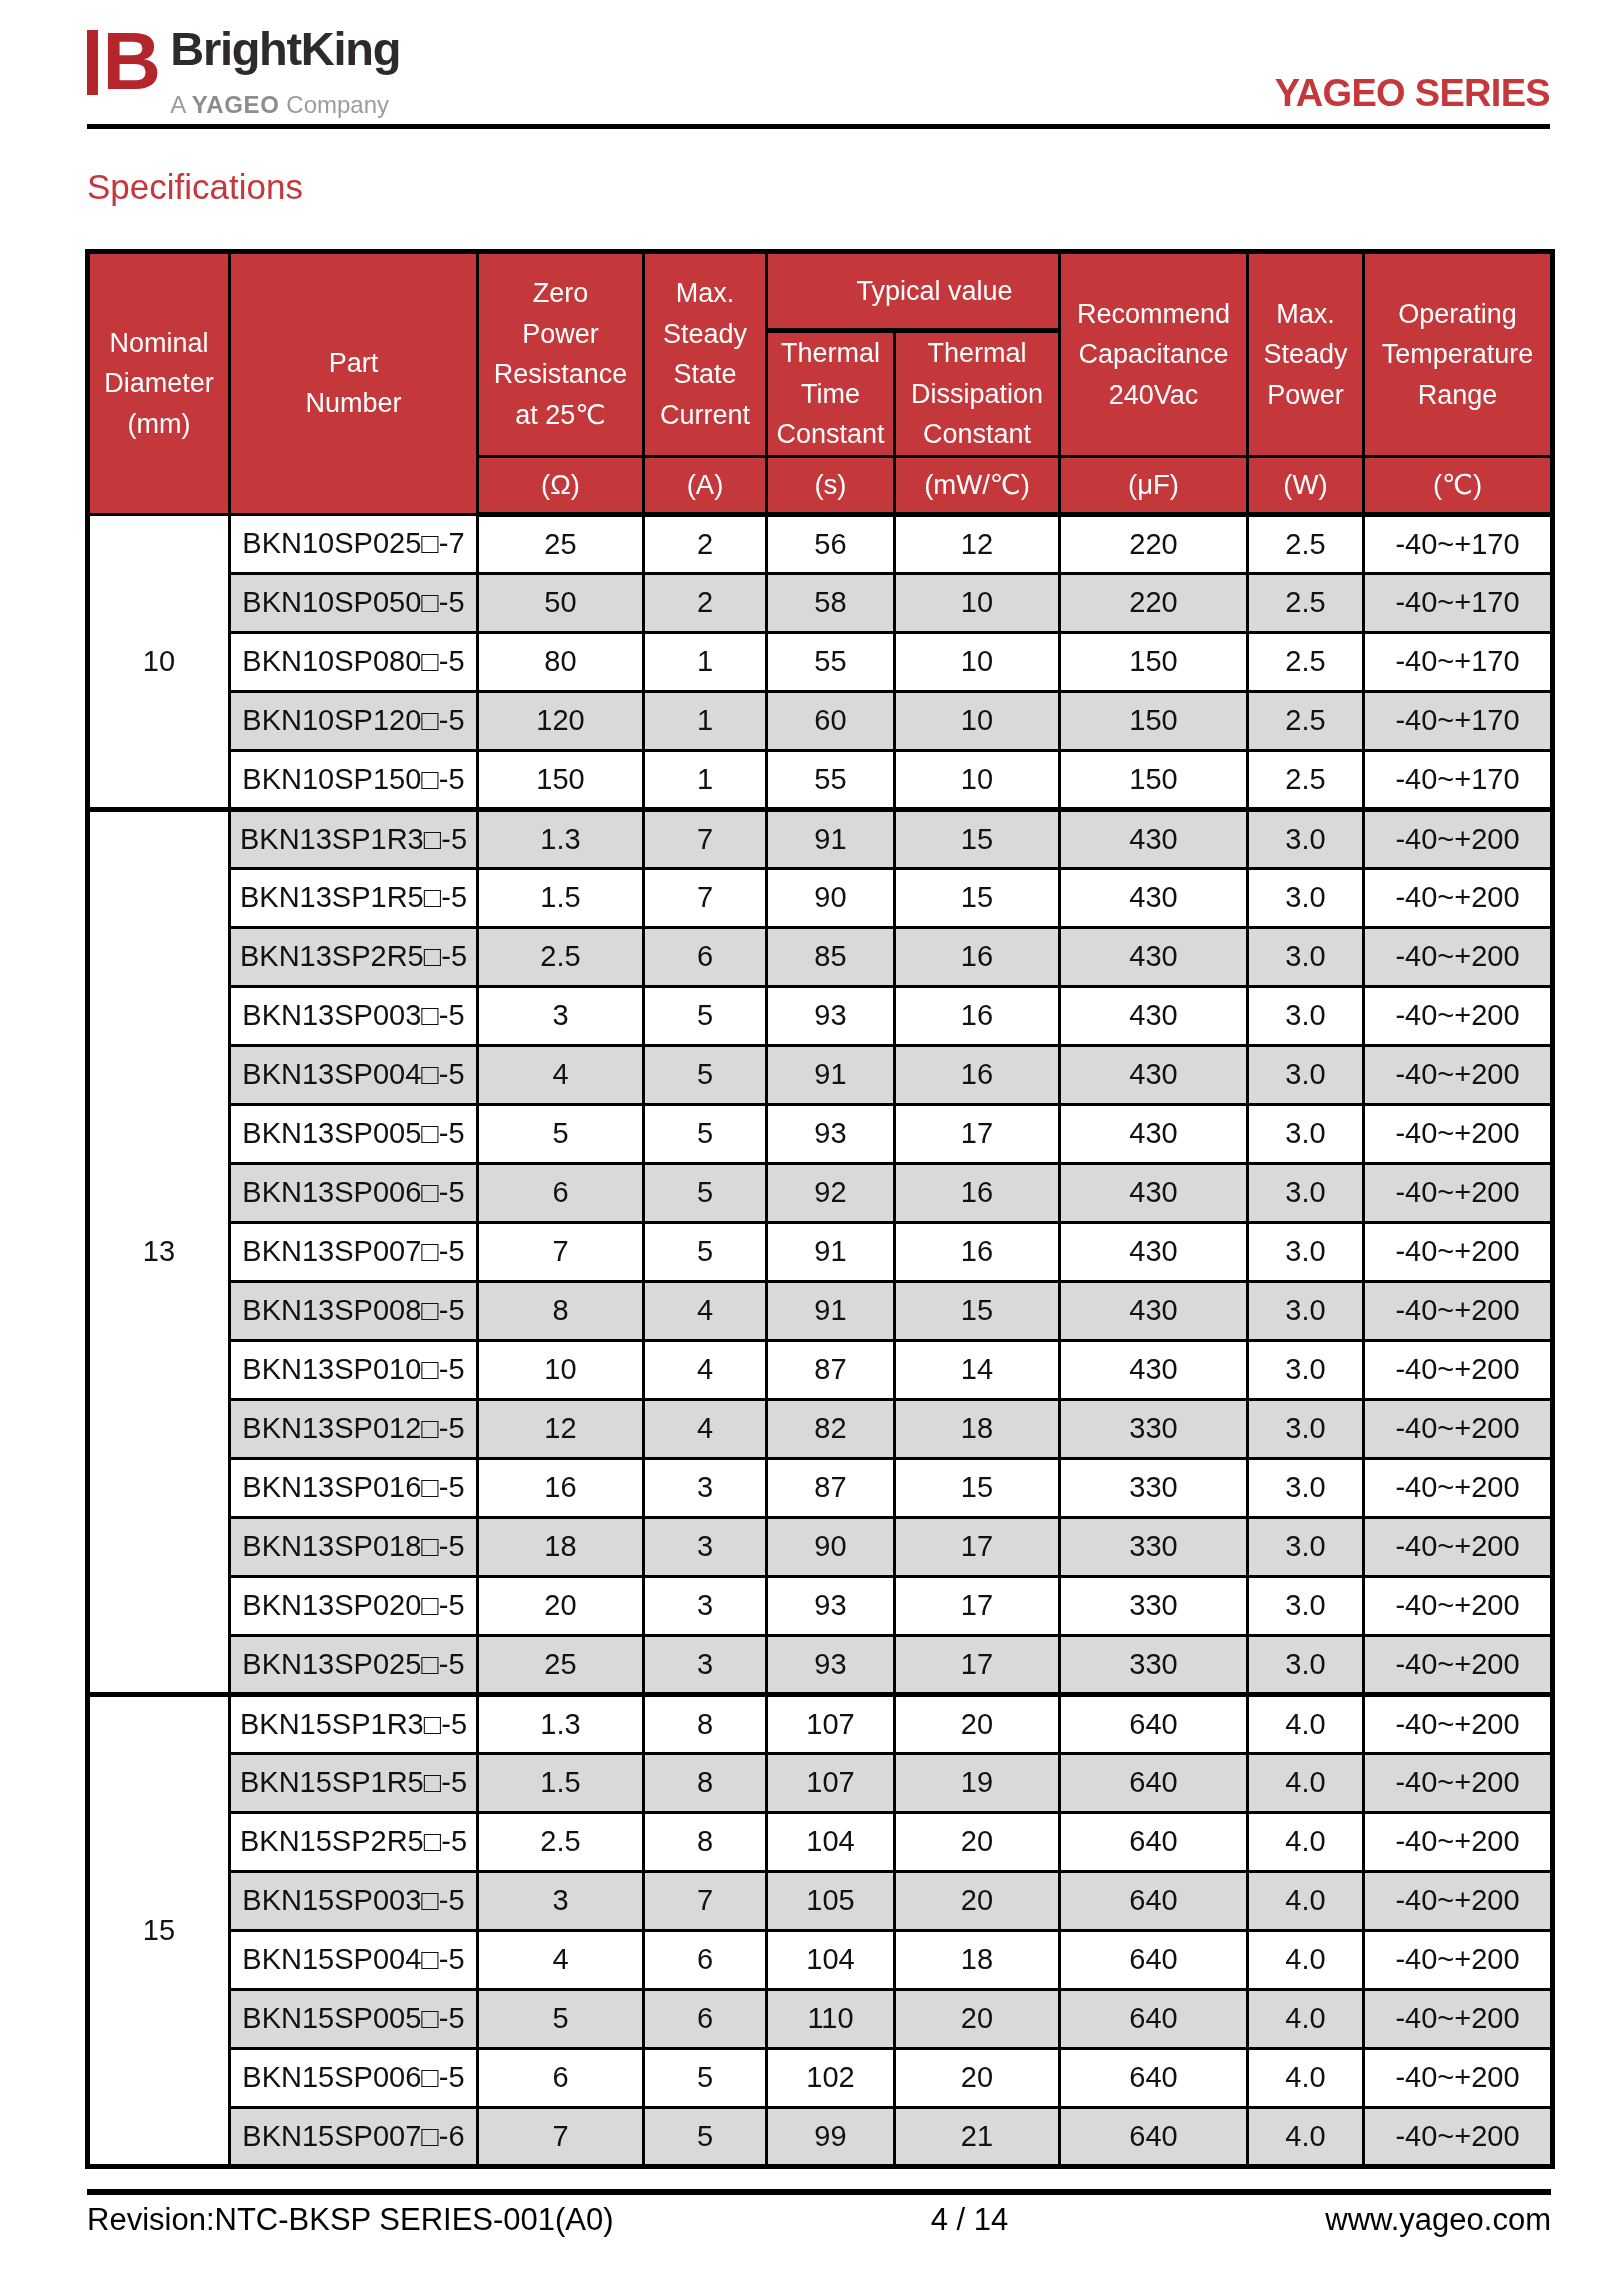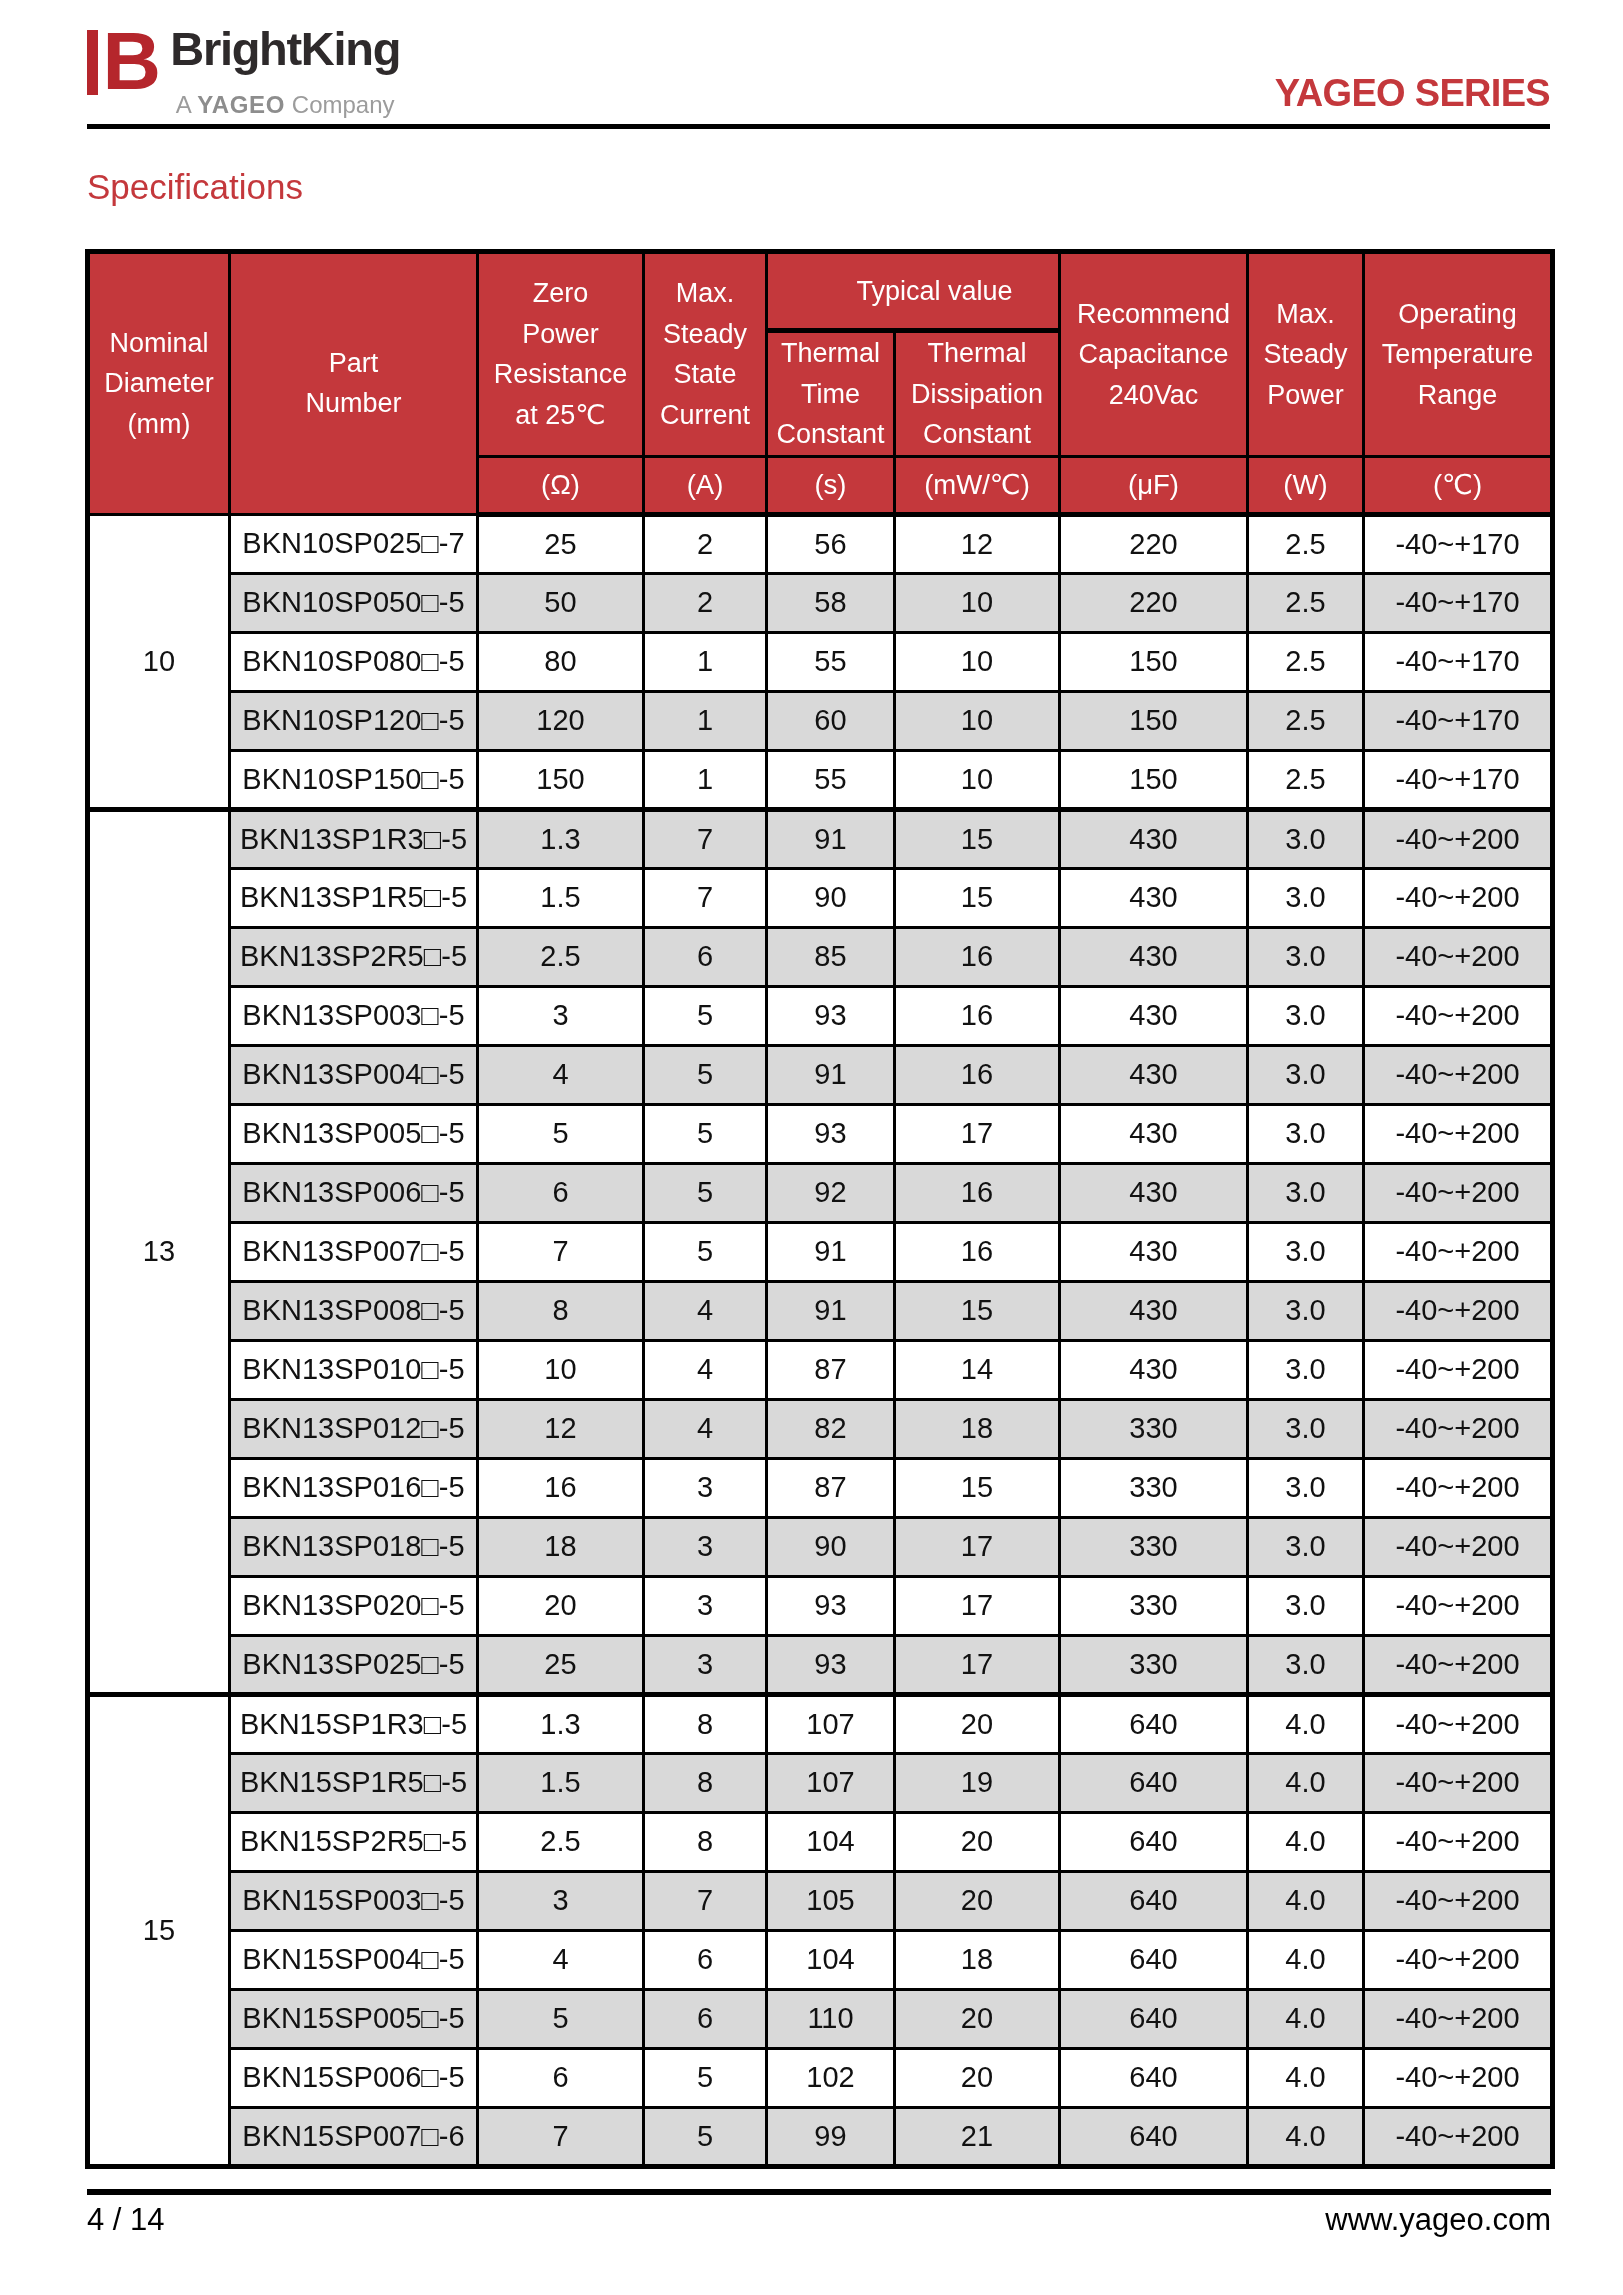--- a/index.html
+++ b/index.html
@@ -8,21 +8,21 @@
   *{box-sizing:border-box; margin:0; padding:0;}
   html,body{width:1623px; height:2295px; background:#fff; overflow:hidden;
     font-family:"Liberation Sans","DejaVu Sans",sans-serif; color:var(--ink);}
   .abs{position:absolute;}
 
   
   .logo-wrap{left:87px; top:23.6px; display:flex; align-items:flex-start; gap:9.2px;}
   .logo-mark{display:flex; align-items:flex-end; height:71px;}
   .logo-bar{width:11px; height:65px; background:var(--logo-red); margin-right:4.6px;}
   .logo-b{font-size:81px; line-height:0.82; font-weight:bold; color:var(--logo-red);}
-  .brand-col{display:flex; flex-direction:column; align-items:center;}
+  .brand-col{display:flex; flex-direction:column; align-items:flex-start;}
   .brand{font-size:47px; font-weight:bold; color:#2E2A2B; letter-spacing:-1.3px; line-height:1.05;}
   .tagline{font-size:24px; color:#9C9C9C; margin-top:18px; letter-spacing:0;}
   .tagline b{color:#8D8D8D; letter-spacing:0.7px;}
 
   .series-title{top:72px; right:73px; font-size:38px; font-weight:bold; color:var(--accent); letter-spacing:-0.7px;}
   .header-rule{left:87px; top:124px; width:1463px; height:5.2px; background:#000;}
   .section-title{left:87px; top:167px; font-size:35px; font-weight:normal; color:var(--accent);}
 
   
   table.spec{position:absolute; left:85px; top:249px; border-collapse:collapse; table-layout:fixed;
@@ -401,16 +401,17 @@
         <td>21</td>
         <td>640</td>
         <td>4.0</td>
         <td>-40~+200</td>
       </tr>
     </tbody>
 </table>
 
 <div class="abs footer-rule"></div>
 <div class="abs footer-row">
+  <span>Revision:NTC-BKSP SERIES-001(A0)</span>
   <span>4 / 14</span>
   <span>www.yageo.com</span>
 </div>
 
 
 </body></html>

